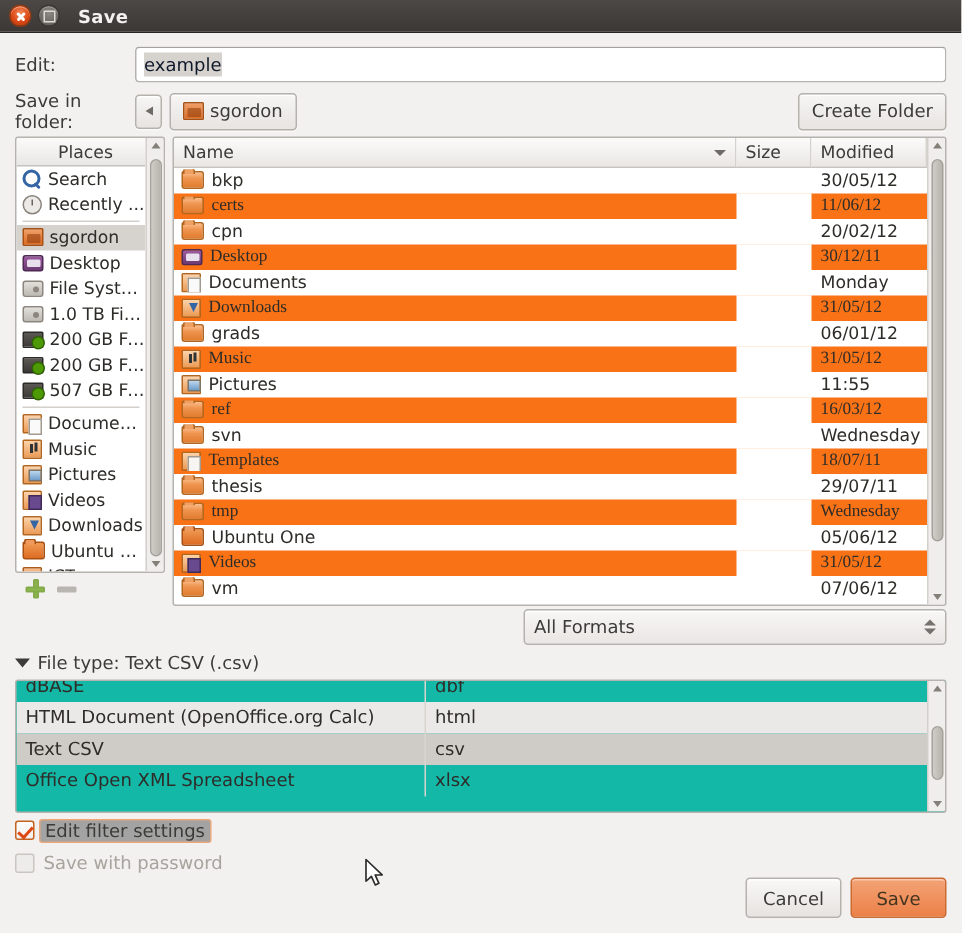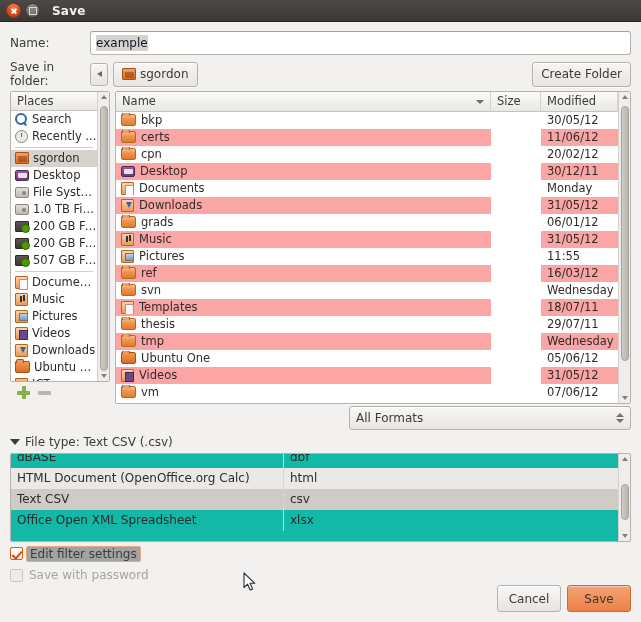--- a/index.html
+++ b/index.html
@@ -245,20 +245,21 @@
 
   .places-wrap { width: 100px; display: flex; flex-direction: column; }
   .places {
     flex: 1;
     background: #ffffff;
     border: 1px solid #b6b3ae;
     border-radius: 2px;
     overflow: hidden;
     position: relative;
     display: flex;
+    text-align: center;
   }
   .places-list { flex: 1; overflow: hidden; }
   .places-head {
     height: 19px; line-height: 19px;
     padding-left: 6px;
     font-size: 11.5px;
     background: linear-gradient(to bottom, #fbfbfa 0%, #e9e7e4 100%);
     border-bottom: 1px solid #c6c2bd;
     color: #3c3b37;
   }
@@ -322,21 +323,21 @@
   .th-size { width: 50px; }
   .th-mod  { width: 77px; border-right: none; }
   .sort-caret {
     position: absolute; right: 6px; top: 8px;
     width: 0; height: 0;
     border-left: 4px solid transparent; border-right: 4px solid transparent;
     border-top: 4px solid #6e6b67;
   }
   .fl-rows { flex: 1; overflow: hidden; }
   .frow { display: flex; height: 17px; align-items: center; font-size: 11.5px; color: #2e2c28; }
-  .frow.alt { background: #fca5a5; }
+  .frow.alt { background: #f97316; font-family: Liberation Serif, serif; }
   .fc-name { flex: 1; display: flex; align-items: center; gap: 5px; padding-left: 5px; overflow: hidden; }
   .fc-size { width: 50px; background: #fff; height: 17px; }
   .frow.alt .fc-size { background: #fff; }
   .fc-mod  { width: 77px; padding-left: 6px; }
 
   
   .fmt-row { height: 30px; display: flex; align-items: center; justify-content: flex-end; }
   .combo {
     width: 282px; height: 24px;
     background: linear-gradient(to bottom, #f8f7f6 0%, #e9e6e3 100%);
@@ -426,21 +427,21 @@
 
 <div class="titlebar">
   <div class="wbtn close"></div>
   <div class="wbtn maximize"></div>
   <div class="win-title">Save</div>
 </div>
 
 <div class="dialog">
 
   <div class="row-name">
-    <div class="lbl">Name:</div>
+    <div class="lbl">Edit:</div>
     <div class="name-input">
       <span class="sel">example</span>
     </div>
   </div>
 
   <div class="row-folder">
     <div class="lbl">Save in folder:</div>
     <div class="btn btn-arrow">
         <span class="tri"></span>
       </div>

